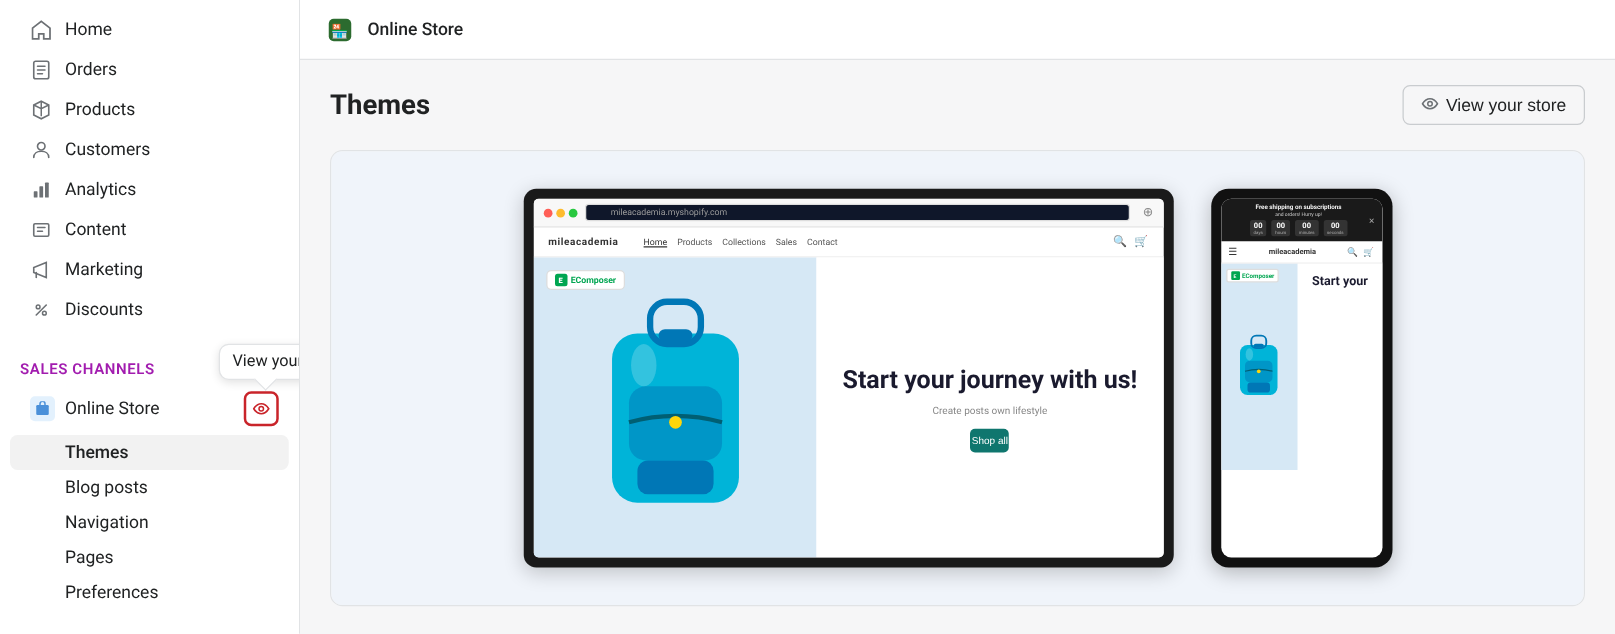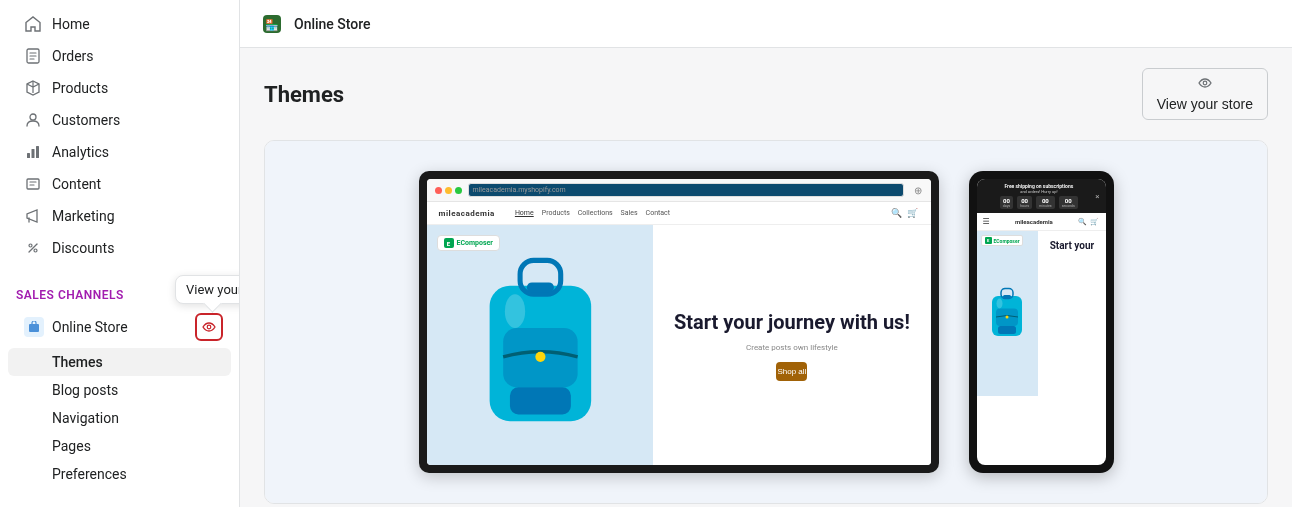--- a/index.html
+++ b/index.html
@@ -207,30 +207,28 @@
       margin-bottom: 20px;
     }
     .page-title {
       font-size: 22px;
       font-weight: 700;
       color: #202223;
     }
 
     .view-store-btn {
       display: flex;
-      align-items: center;
       gap: 6px;
       background: #f6f6f7;
       border: 1px solid #c9cccf;
       border-radius: 6px;
       padding: 7px 14px;
       cursor: pointer;
       font-size: 14px;
       color: #202223;
-      flex-direction: column;
     }
 
     .themes-card {
       background: #fff;
       border: 1px solid #e1e3e5;
       border-radius: 10px;
       padding: 0;
       overflow: hidden;
       min-height: 320px;
       display: flex;
@@ -274,26 +272,26 @@
       display: flex; gap: 3px;
     }
     .browser-dot {
       width: 7px; height: 7px; border-radius: 50%;
     }
     .d1 { background: #ff5f57; }
     .d2 { background: #febc2e; }
     .d3 { background: #28c840; }
     .browser-url {
       flex: 1;
-      background: #0c4a6e;
+      background: #0f172a;
       border-radius: 3px;
       height: 14px;
       font-size: 8px;
       color: #555;
-      padding: 0 4px;
+      padding: 0 20px;
       display: flex;
       align-items: center;
       border: 1px solid #ddd;
     }
 
     .site-nav-bar {
       display: flex;
       align-items: center;
       padding: 6px 12px;
       border-bottom: 1px solid #eee;
@@ -383,21 +381,21 @@
       color: #1a1a2e;
       line-height: 1.3;
       margin-bottom: 8px;
     }
     .hero-sub {
       font-size: 8px;
       color: #888;
       margin-bottom: 10px;
     }
     .hero-btn {
-      background: #a16207;
+      background: #0f766e;
       color: #fff;
       border: none;
       border-radius: 4px;
       padding: 5px 1px;
       font-size: 8px;
       cursor: pointer;
     }
 
     
     .mobile-mockup {

